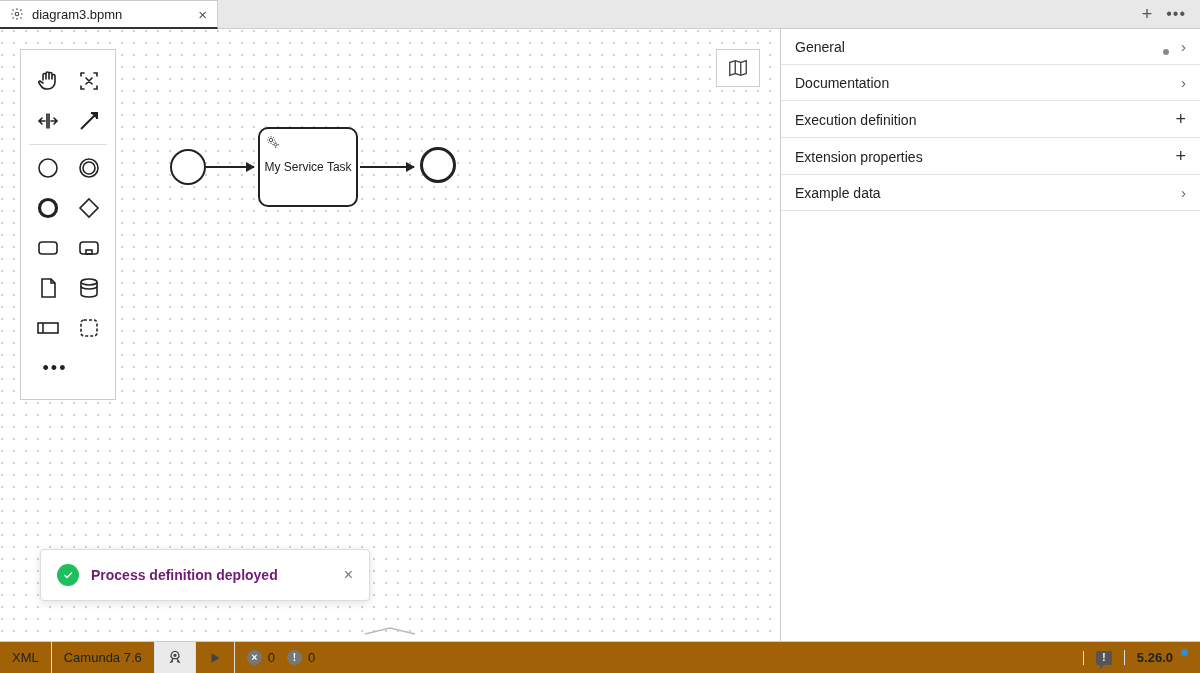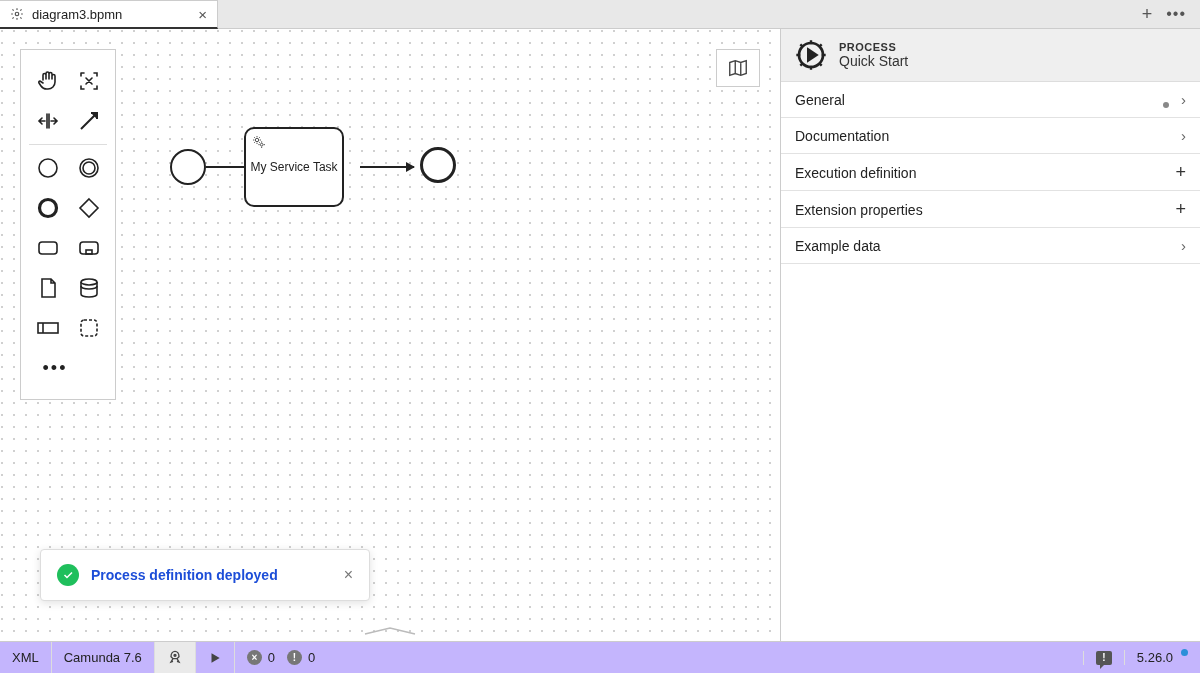--- a/index.html
+++ b/index.html
@@ -120,21 +120,21 @@
   left: 0;
   width: 36px;
   height: 36px;
   border: 2px solid #222;
   border-radius: 50%;
   background: #fff;
 }
 .task-box {
   position: absolute;
   top: 8px;
-  left: 74px;
+  left: 88px;
   width: 100px;
   height: 80px;
   border: 2px solid #222;
   border-radius: 10px;
   background: #fff;
   display: flex;
   flex-direction: column;
   align-items: center;
   justify-content: center;
   font-size: 12px;
@@ -193,21 +193,21 @@
   width: 22px;
   height: 22px;
   background: #1fbf5c;
   border-radius: 50%;
   display: flex;
   align-items: center;
   justify-content: center;
   flex-shrink: 0;
 }
 .notif-check svg { width: 12px; height: 12px; stroke: #fff; stroke-width: 3; fill: none; }
-.notif-text { font-weight: 600; font-size: 14px; color: #1d4ed8; }
+.notif-text { font-weight: 600; font-size: 14px; color: #701a75; }
 .notif-close { margin-left: auto; font-size: 16px; color: #777; cursor: pointer; }
 .props-panel {
   width: 420px;
   border-left: 1px solid #ccc;
   background: #fff;
   display: flex;
   flex-direction: column;
 }
 .props-header {
   display: flex;
@@ -237,21 +237,21 @@
   bottom: 3px;
   left: 50%;
   transform: translateX(-50%);
   color: #bbb;
   font-size: 10px;
   z-index:3;
 }
 .status-bar {
   height: 32px;
   border-top: 1px solid #ccc;
-  background: #c4b5fd;
+  background: #a16207;
   display: flex;
   align-items: stretch;
   font-size: 13px;
 }
 .sb-item {
   display: flex;
   align-items: center;
   padding: 0 12px;
   border-right: 1px solid #ddd;
   gap: 6px;
@@ -449,31 +449,20 @@
     </div>
 
     <div class="resize-handle">
       <svg width="60" height="10" viewBox="0 0 60 10">
           <path d="M5 8 L30 2 L55 8" stroke="#bbb" stroke-width="1.5" fill="none"></path>
         </svg>
     </div>
   </div>
 
   <div class="props-panel">
-    <div class="props-header">
-      <svg class="props-header-icon" viewBox="0 0 24 24" fill="none" stroke="#222" stroke-width="2">
-        <circle cx="12" cy="12" r="9"></circle>
-        <path d="M10 8l6 4-6 4z" fill="#222"></path>
-        <path d="M12 1v3M12 20v3M1 12h3M20 12h3M4 4l2 2M18 18l2 2M4 20l2-2M18 6l2-2" stroke-width="1.8"></path>
-      </svg>
-      <div class="props-header-text">
-        <div class="label">PROCESS</div>
-        <div class="value">Quick Start</div>
-      </div>
-    </div>
     <div class="props-section">
       <span>General</span>
       <span class="dot"></span>
       <span class="chev with-dot">›</span>
     </div>
     <div class="props-section">
       <span>Documentation</span>
       <span class="chev">›</span>
     </div>
     <div class="props-section">
@@ -515,18 +504,18 @@
     <span class="warn-badge" style="margin-left:6px;">!</span>
     <span>0</span>
   </div>
   <div class="sb-spacer"></div>
   <div class="sb-right">
     <div class="sb-item noborder" style="border-left:1px solid #ddd;">
       <span class="feedback-icon">
           <span>!</span>
         </span>
     </div>
-    <div class="sb-item noborder" style="border-left:1px solid #ddd;">
+    <div class="sb-item noborder" style="border-left:1px solid #ddd;font-weight:bold;">
       <span>5.26.0</span>
       <span class="version-dot"></span>
     </div>
   </div>
 </div>
 
 </body></html>

